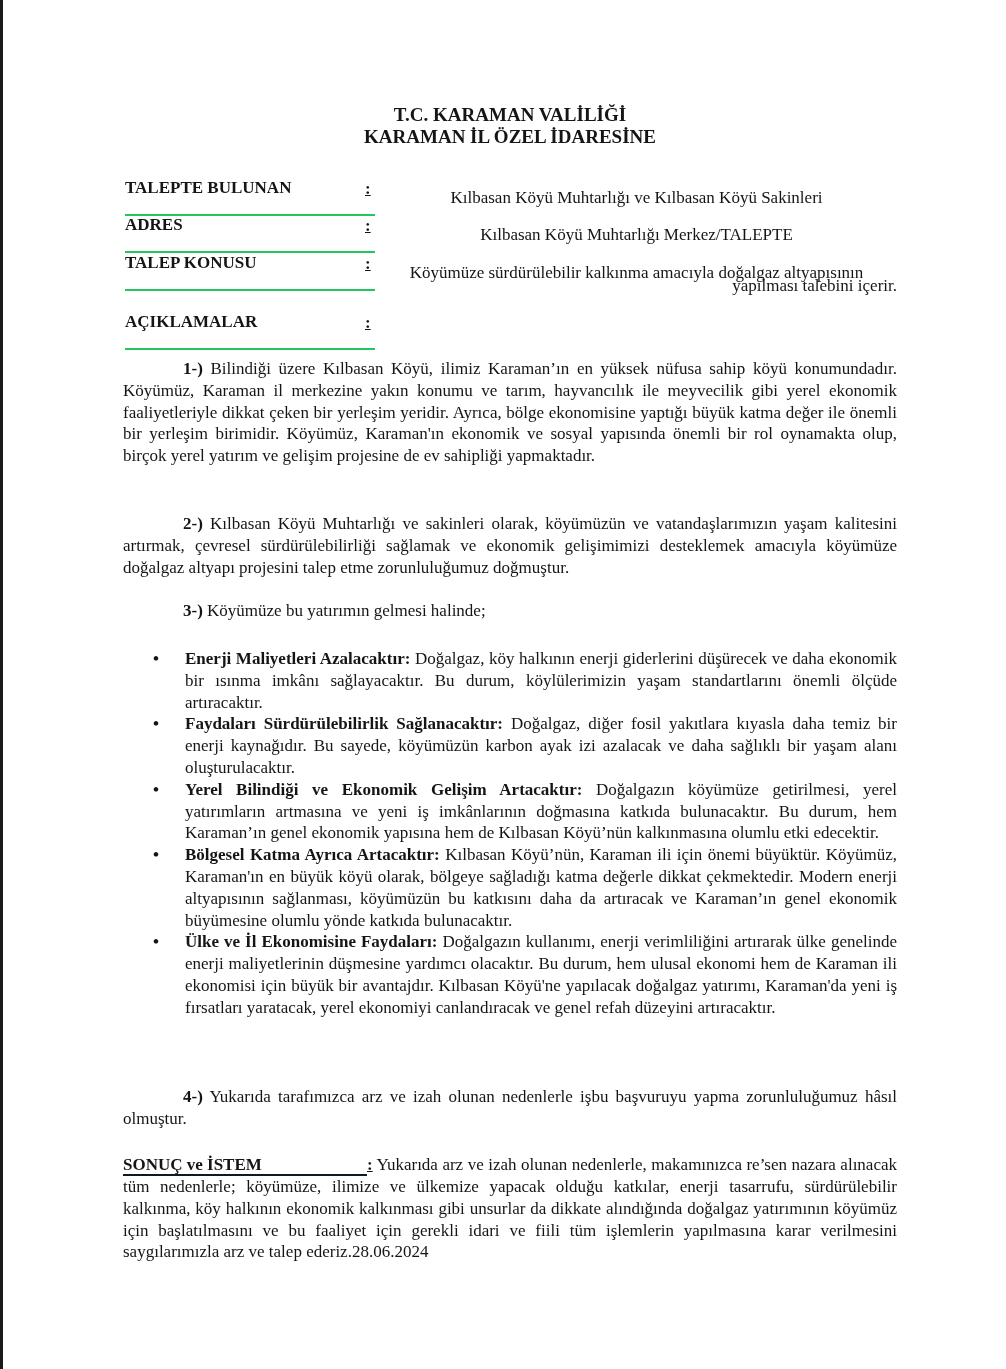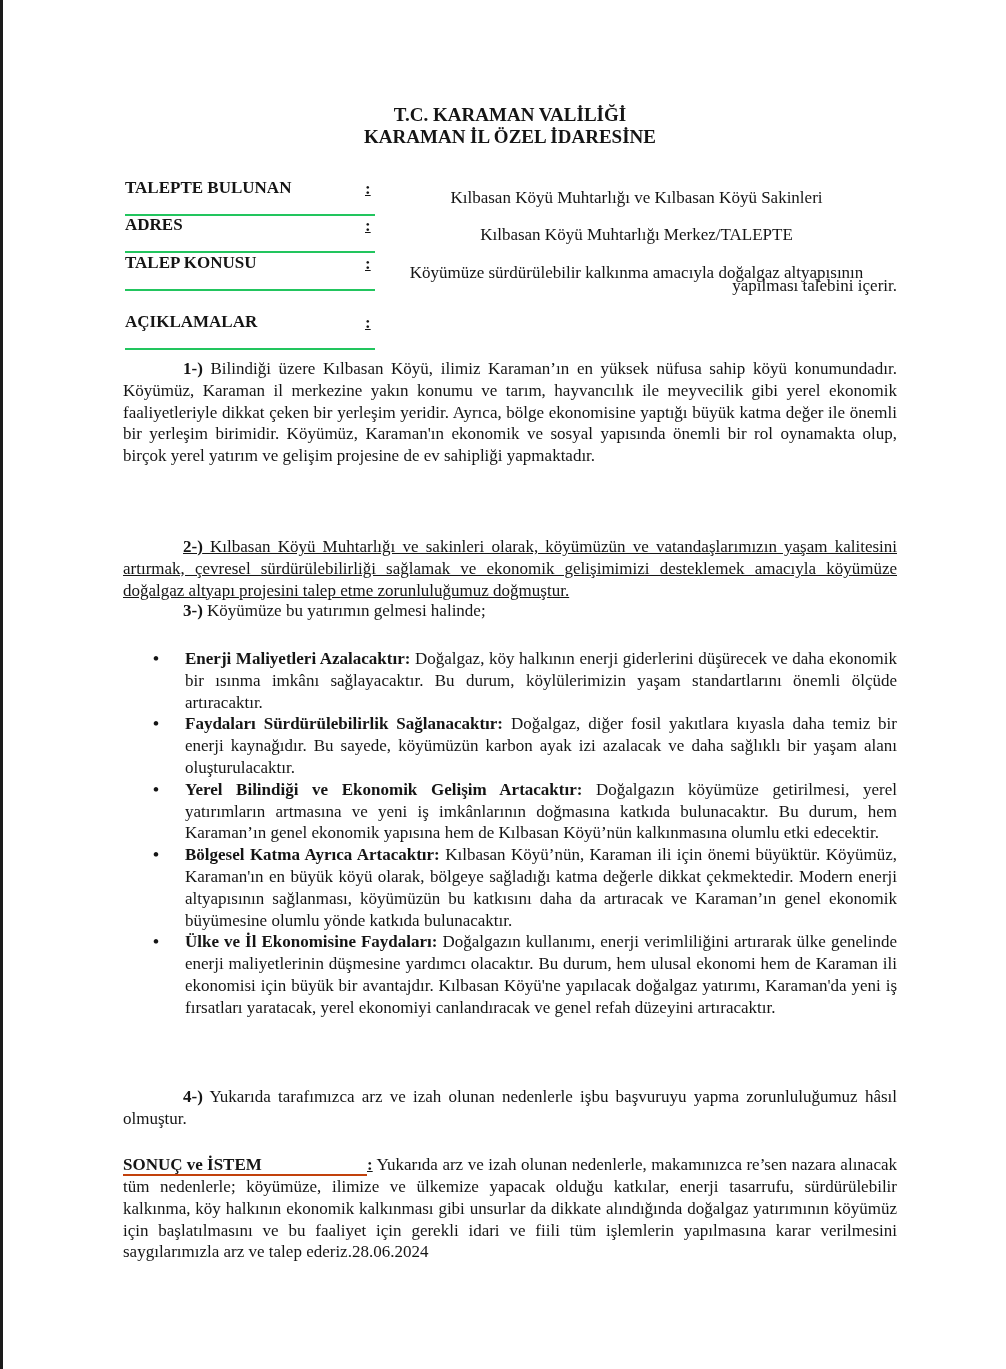--- a/index.html
+++ b/index.html
@@ -17,27 +17,27 @@
       position: absolute; left: 2px; top: 0; width: 250px; font-weight: bold;
       border-bottom: 2px solid #22c55e; padding-bottom: 16px; line-height: 20px;
     }
     .field .colon { position: absolute; left: 242px; top: 0; font-weight: bold; text-decoration: underline; }
     .field .val { position: absolute; left: 253px; top: 9px; width: 521px; text-align: center; }
     .field .val2 { position: absolute; left: 242px; top: 22px; width: 532px; text-align: right; }
     .f1 { top: 178px; } .f2 { top: 215px; } .f3 { top: 253px; } .f4 { top: 312px; }
     .para { position: absolute; left: 0; width: 774px; text-align: justify; text-align-last: left; }
     .para b { font-weight: bold; }
     .indent { text-indent: 60px; }
-    .p1 { top: 358px; } .p2 { top: 536px; text-decoration: underline; } .p3 { top: 600px; }
+    .p1 { top: 358px; } .p2 { top: 513px; } .p3 { top: 600px; }
     .bullets { position: absolute; left: 0; top: 648px; width: 774px; margin: 0; padding: 0; list-style: none; }
     .bullets li { position: relative; padding-left: 62px; text-align: justify; text-align-last: left; margin: 0; }
     .bullets li .dot { position: absolute; left: 30px; top: 0; font-weight: bold; }
     .p4 { top: 1086px; }
     .p5 { top: 1154px; }
-    .sonuc-lbl { display: inline-block; width: 244px; font-weight: bold; border-bottom: 2px solid #c2410c; line-height: 18px; }
+    .sonuc-lbl { display: inline-block; width: 244px; font-weight: bold; border-bottom: 2px solid #0f172a; line-height: 18px; }
     .ul-colon { font-weight: bold; text-decoration: underline; }
   </style>
 </head>
 <body>
 
 <div class="left-edge"></div>
 
 <div class="page">
 
   <div class="title t1">T.C. KARAMAN VALİLİĞİ</div>

